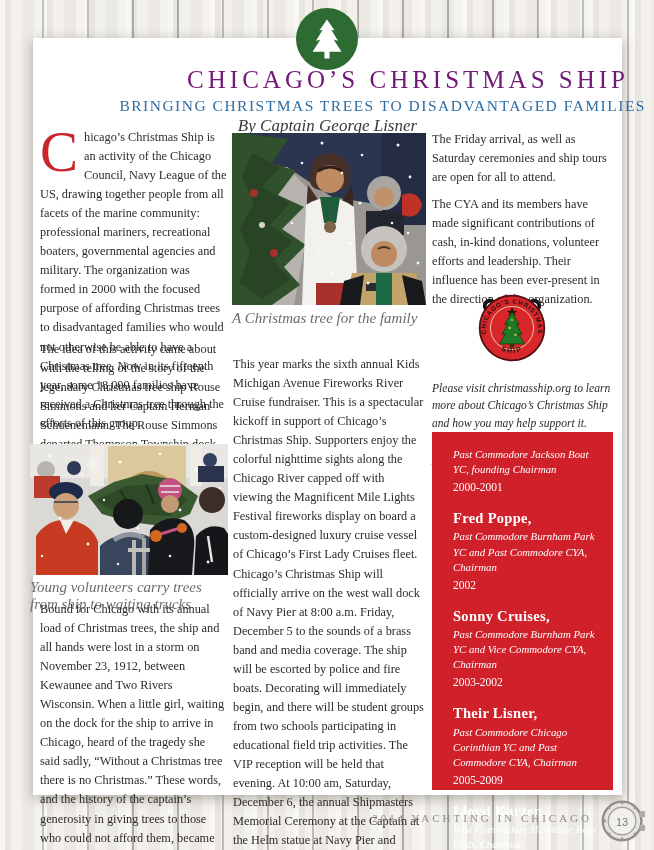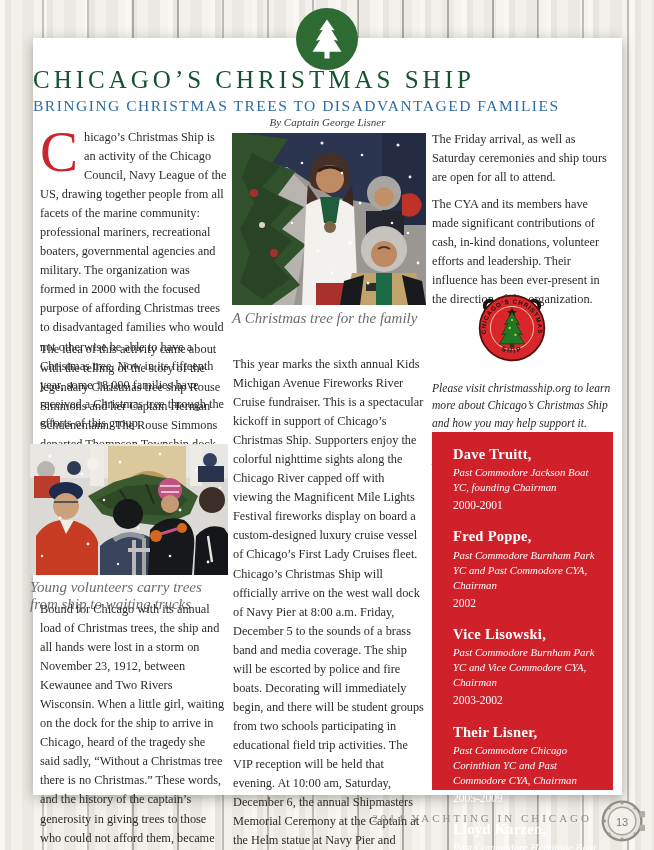--- a/index.html
+++ b/index.html
@@ -15,30 +15,30 @@
     position:absolute; left:33px; top:38px; width:589px; height:757px;
     background:#ffffff; box-shadow:0 3px 12px rgba(70,62,55,0.4);
   }
   .abs{position:absolute;}
   
   .tree-badge{
     position:absolute; left:296px; top:8px; width:62px; height:62px; border-radius:50%;
     background:#2e6b33; display:flex; align-items:center; justify-content:center;
   }
   .page-title{
-    width:100%; text-align:left; top:28px; left:0;
-    font-size:25px; letter-spacing:4px; color:#14532d; font-weight:normal;
+    width:100%; text-align:right; top:28px; left:7px;
+    font-size:25px; letter-spacing:4px; color:#701a75; font-weight:normal;
   }
   .page-subtitle{
-    width:100%; text-align:left; top:59px; left:0;
-    font-size:15.5px; letter-spacing:1.5px; color:#2e6da4; font-weight:normal;
+    width:100%; text-align:right; top:59px; left:0;
+    font-size:15.5px; letter-spacing:1.5px; color:#2e6da4; font-weight:normal;padding-left:24px;
   }
   .byline{
     width:100%; text-align:center; top:78px; left:0;
-    font-size:11px; font-style:italic; color:#3a3a3a;
+    font-size:17px; font-style:italic; color:#3a3a3a;
   }
   
   .bodytext{font-size:12.3px; line-height:1.55; color:#2e2b28; text-align:left;}
   .dropcap{
     float:left; font-size:57px; line-height:44px; color:#c9252c;
     padding:2px 6px 0 0; font-family:"Liberation Serif", serif;
   }
   .caption{font-family:Liberation Serif, serif; font-style:italic; font-size:15px; color:#6b6b6b;}
   .note{font-size:11.6px; font-style:italic; line-height:1.5; color:#2e2b28;}
   .photo{background:#cfcdc9; overflow:hidden;}
@@ -264,31 +264,30 @@
             <circle cx="96" cy="100" r="2" fill="#f3c23a"></circle>
             <circle cx="90" cy="74" r="1.8" fill="#f3c23a"></circle>
         </g>
       </svg>
     </div>
 
     <div class="abs note" style="left:399px; top:342px; width:184px;">Please visit christmasship.org to learn more about Chicago’s Christmas Ship and how you may help support it. Donations are deductable under provisions.</div>
 
     <div class="abs redbox">
       <div>
-        <div class="chair-name">Dave Truitt,</div>
         <div class="chair-role">Past Commodore Jackson Boat YC, founding Chairman</div>
         <div class="chair-years">2000-2001</div>
       </div>
       <div>
         <div class="chair-name">Fred Poppe,</div>
         <div class="chair-role">Past Commodore Burnham Park YC and Past Commodore CYA, Chairman</div>
         <div class="chair-years">2002</div>
       </div>
       <div>
-        <div class="chair-name">Vice Lisowski,</div>
+        <div class="chair-name">Sonny Cruises,</div>
         <div class="chair-role">Past Commodore Burnham Park YC and Vice Commodore CYA, Chairman</div>
         <div class="chair-years">2003-2002</div>
       </div>
       <div>
         <div class="chair-name">Their Lisner,</div>
         <div class="chair-role">Past Commodore Chicago Corinthian YC and Past Commodore CYA, Chairman</div>
         <div class="chair-years">2005-2009</div>
       </div>
       <div>
         <div class="chair-name">Lloyd Karzen,</div>

